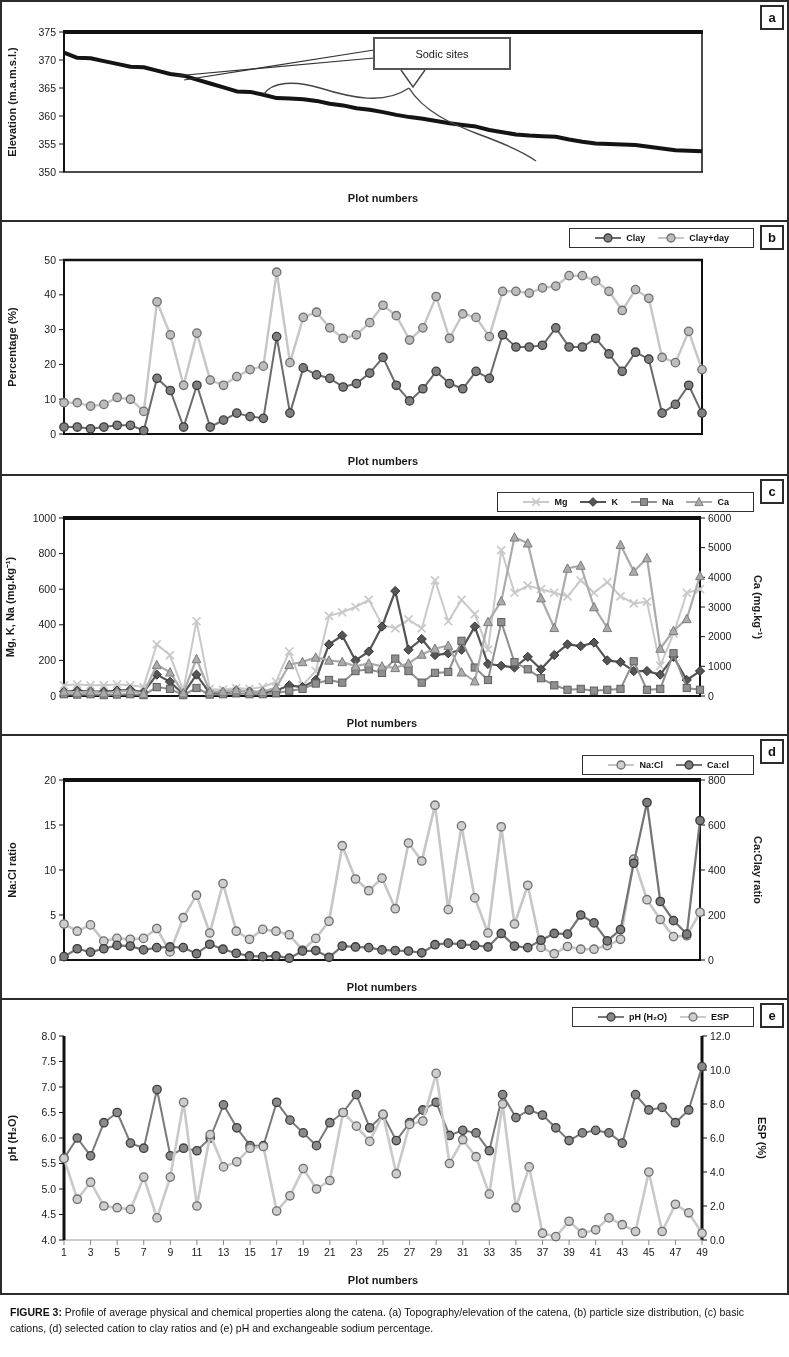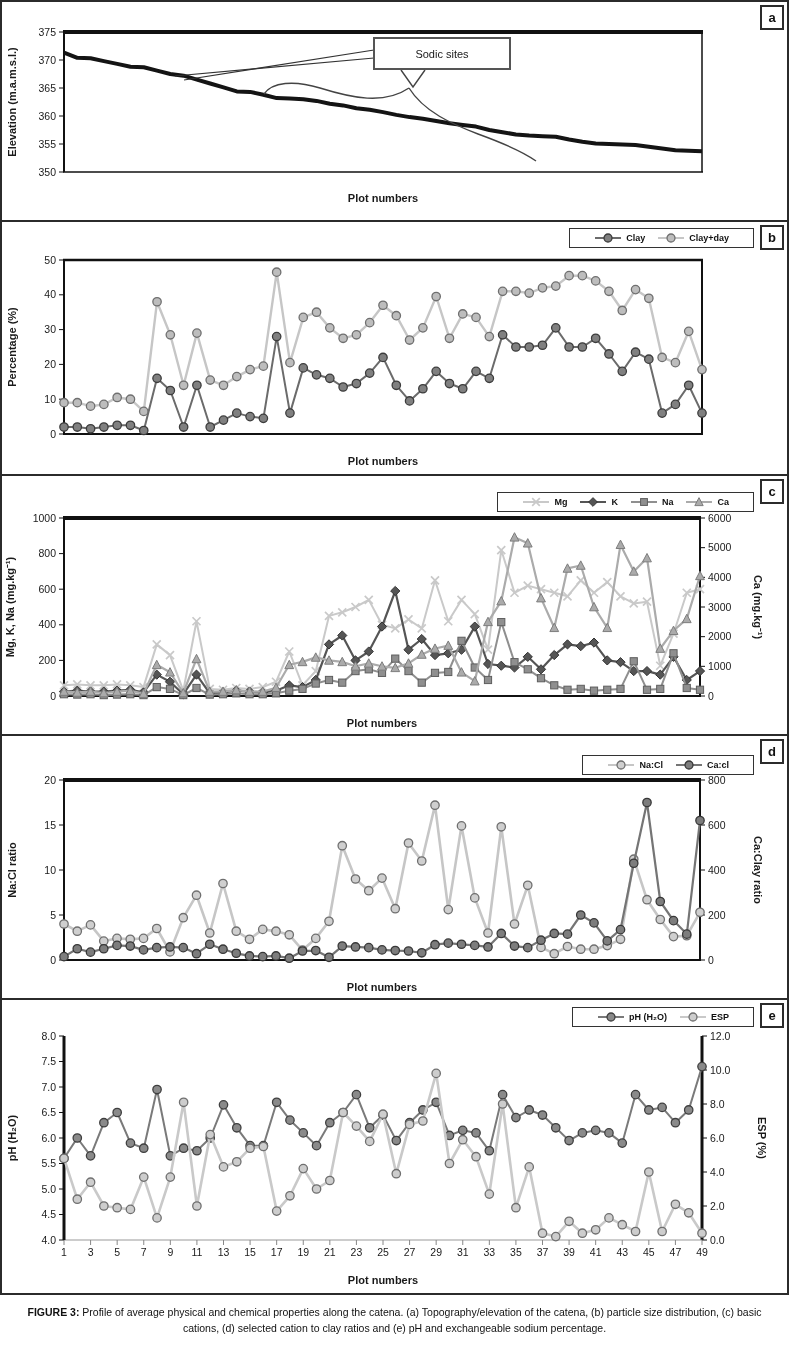--- a/index.html
+++ b/index.html
@@ -7,21 +7,21 @@
   .panel{position:relative;border:2px solid #2b2b2b;box-sizing:border-box;width:789px;background:#fff;overflow:hidden;}
   .panel + .panel{margin-top:-2px;}
   .panel svg{display:block;}
   svg text{font-family:"Liberation Sans",sans-serif;fill:#1a1a1a;}
   .tick{font-size:10.5px;}
   .axlab{font-size:11px;font-weight:bold;}
   .plabel{position:absolute;top:3px;right:3px;width:20px;height:21px;border:2px solid #2b2b2b;display:flex;align-items:center;justify-content:center;font-weight:bold;font-size:13px;color:#111;background:#fff;z-index:3;}
   .legend{position:absolute;right:33px;border:1px solid #333;background:#fff;display:flex;align-items:center;gap:12px;padding:3px 24px;z-index:2;}
   .legend-item{display:flex;align-items:center;gap:4px;}
   .legend-item span{font-size:9px;font-weight:bold;color:#111;white-space:nowrap;}
-  .caption{padding:10px 10px 0 10px;font-size:10.5px;line-height:1.5;color:#111;text-align:center;}
+  .caption{padding:10px 10px 0 10px;font-size:10.5px;line-height:1.5;color:#111;}
   .caption .cap-label{font-weight:bold;}
 </style>
 </head>
 <body>
 
 <div class="figure">
   <section class="panel" style="height:222px">
       <svg width="785" height="218" viewBox="0 0 785 218">
         <g>
           <line x1="61" y1="30" x2="701" y2="30" stroke="#111" stroke-width="4"></line>

